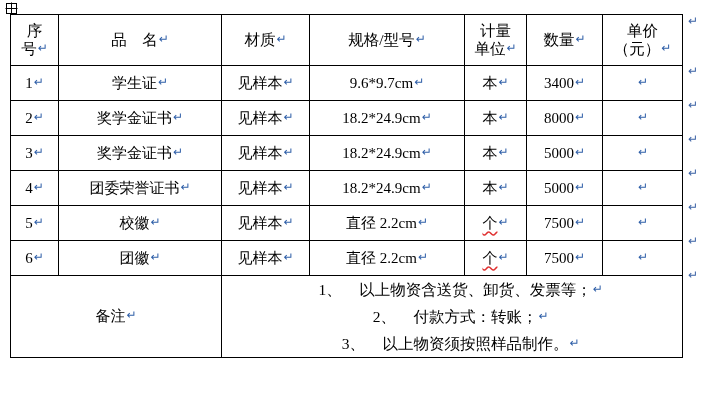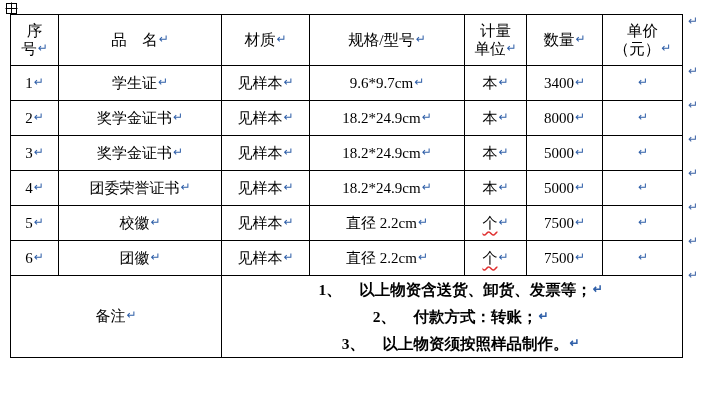--- a/index.html
+++ b/index.html
@@ -90,21 +90,20 @@
   
   td.remark-label {
     text-align: center;
     font-size: 15.5px;
   }
   td.remark-body {
     text-align: left;
     vertical-align: top;
     padding: 10px 6px 8px 14px;
     height: 96px;
-    font-weight: bold;
   }
   .remark-line {
     white-space: nowrap;
     line-height: 1.75;
     font-size: 15.5px;
   }
   .remark-num {
     display: inline-block;
     width: 58px;
   }

